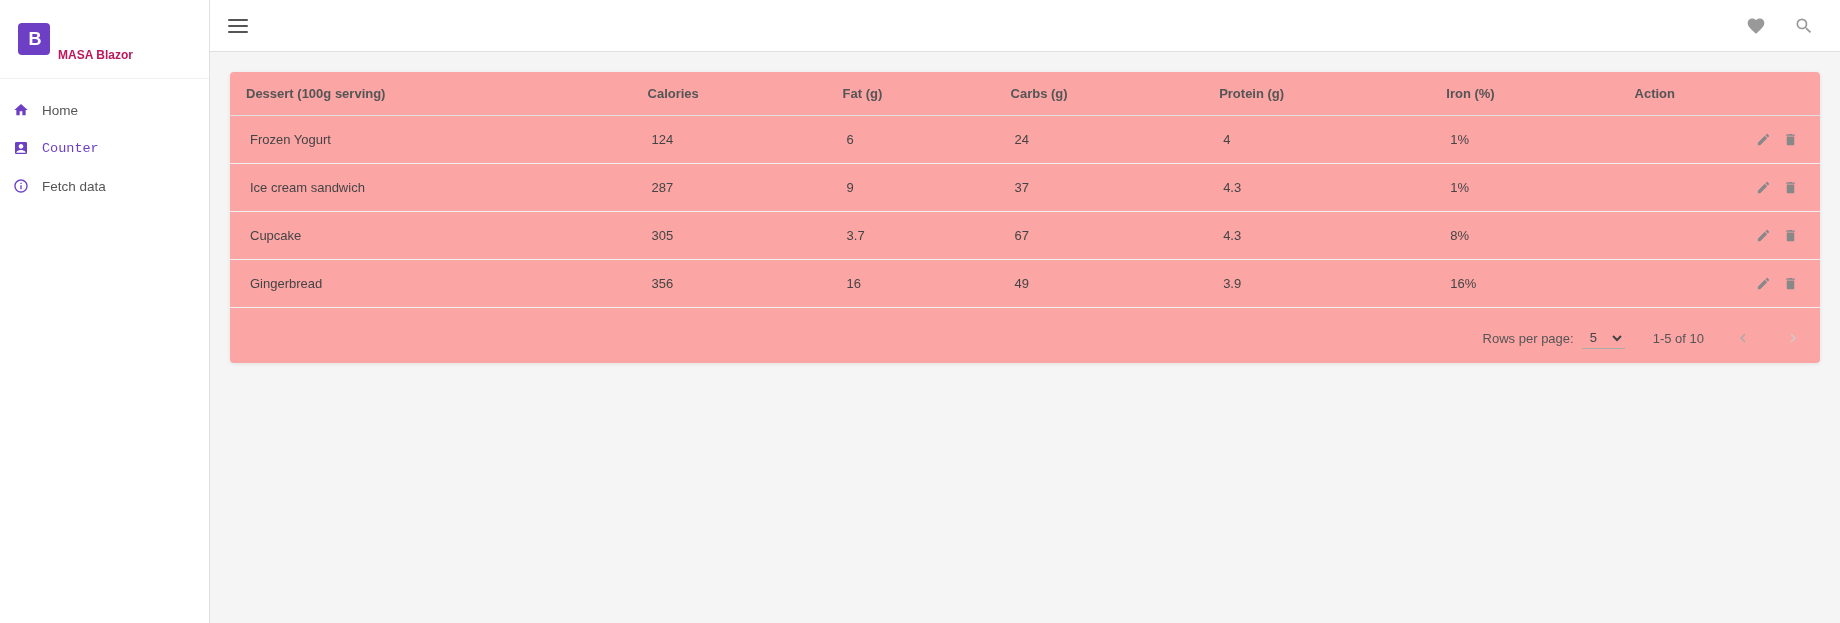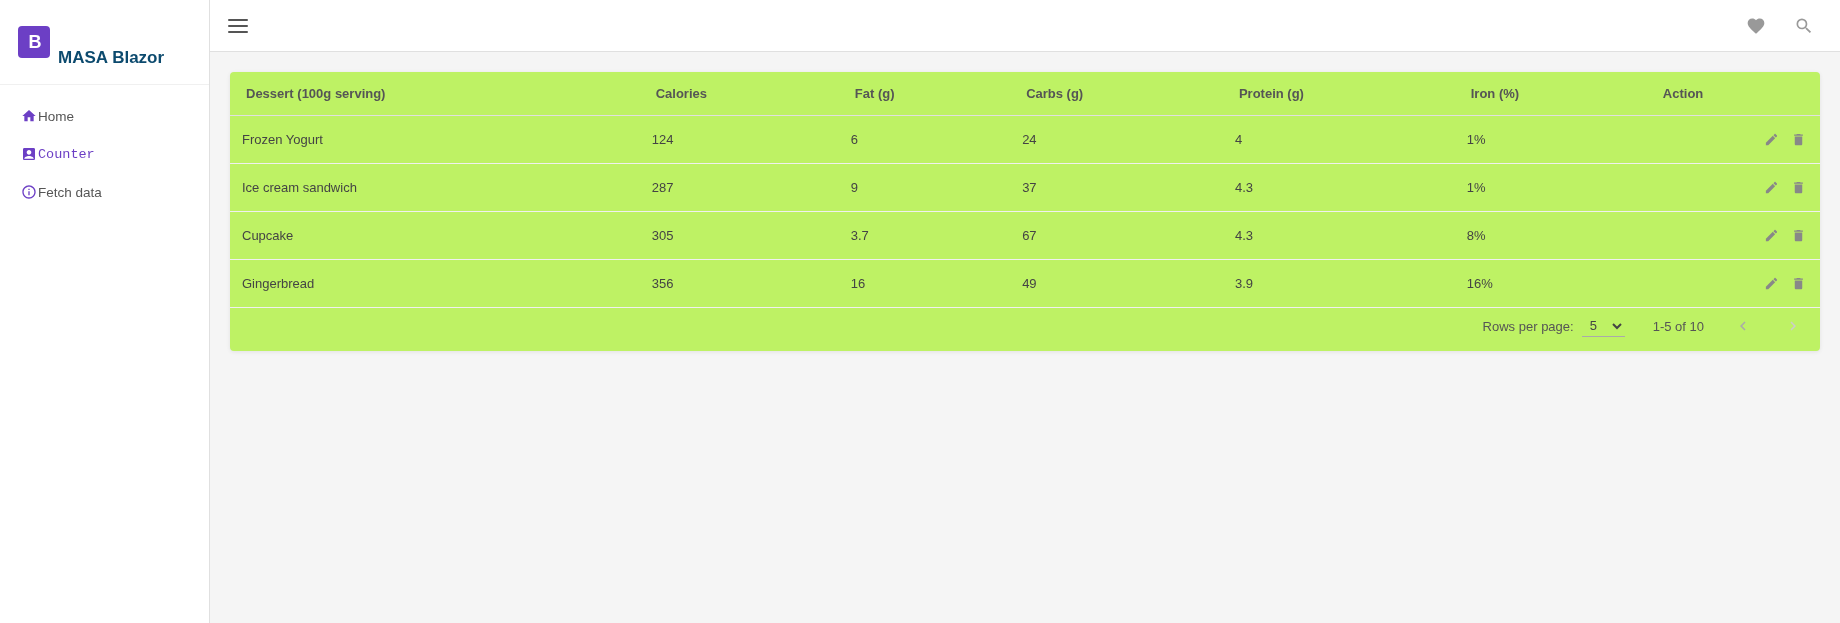--- a/index.html
+++ b/index.html
@@ -29,35 +29,35 @@
       border-radius: 4px;
       display: flex;
       align-items: center;
       justify-content: center;
       color: #fff;
       font-weight: 900;
       font-size: 18px;
       letter-spacing: -2px;
     }
     .logo-text {
-      font-size: 17px;
+      font-size: 12px;
       font-weight: 700;
-      color: #0c4a6e;
+      color: #be185d;
       margin-top: 32px;
     }
     .sidebar-nav {
       display: flex;
       flex-direction: column;
       padding: 12px 0;
     }
     .sidebar-item {
       display: flex;
       align-items: center;
-      gap: 0;
-      padding: 10px 20px;
+      gap: 12px;
+      padding: 10px 12px;
       cursor: pointer;
       color: #555;
       font-size: 13.5px;
       text-decoration: none;
     }
     .sidebar-item.active { color: #6c3fc5; font-family: Liberation Mono, monospace; }
     .sidebar-item .nav-icon {
       width: 18px;
       height: 18px;
       display: flex;
@@ -104,21 +104,21 @@
       align-items: center;
       justify-content: center;
       cursor: pointer;
       color: #555;
       font-size: 18px;
     }
 
     
     .table-container {
       margin: 20px;
-      background: #bef264;
+      background: #fca5a5;
       border-radius: 4px;
       box-shadow: 0 1px 4px rgba(0,0,0,0.08);
       overflow: auto;
     }
     table {
       width: 100%;
       border-collapse: collapse;
     }
     thead tr {
       border-bottom: 1px solid #e0e0e0;
@@ -131,21 +131,21 @@
       color: #555;
       white-space: nowrap;
     }
     tbody tr {
       border-bottom: 1px solid #f0f0f0;
     }
     tbody tr:last-child {
       border-bottom: none;
     }
     tbody td {
-      padding: 14px 12px;
+      padding: 14px 20px;
       font-size: 13px;
       color: #444;
     }
     .action-cell {
       display: flex;
       align-items: center;
       gap: 8px;
       justify-content: flex-end;
     }
     .action-btn {
@@ -157,21 +157,21 @@
       padding: 2px;
       display: flex;
       align-items: center;
     }
 
     
     .pagination-row {
       display: flex;
       align-items: center;
       justify-content: flex-end;
-      padding: 7px 16px 14px;
+      padding: 19px 16px 14px;
       gap: 28px;
       font-size: 13px;
       color: #555;
       border-top: 1px solid #f0f0f0;
     }
     .rows-per-page {
       display: flex;
       align-items: center;
       gap: 8px;
     }

